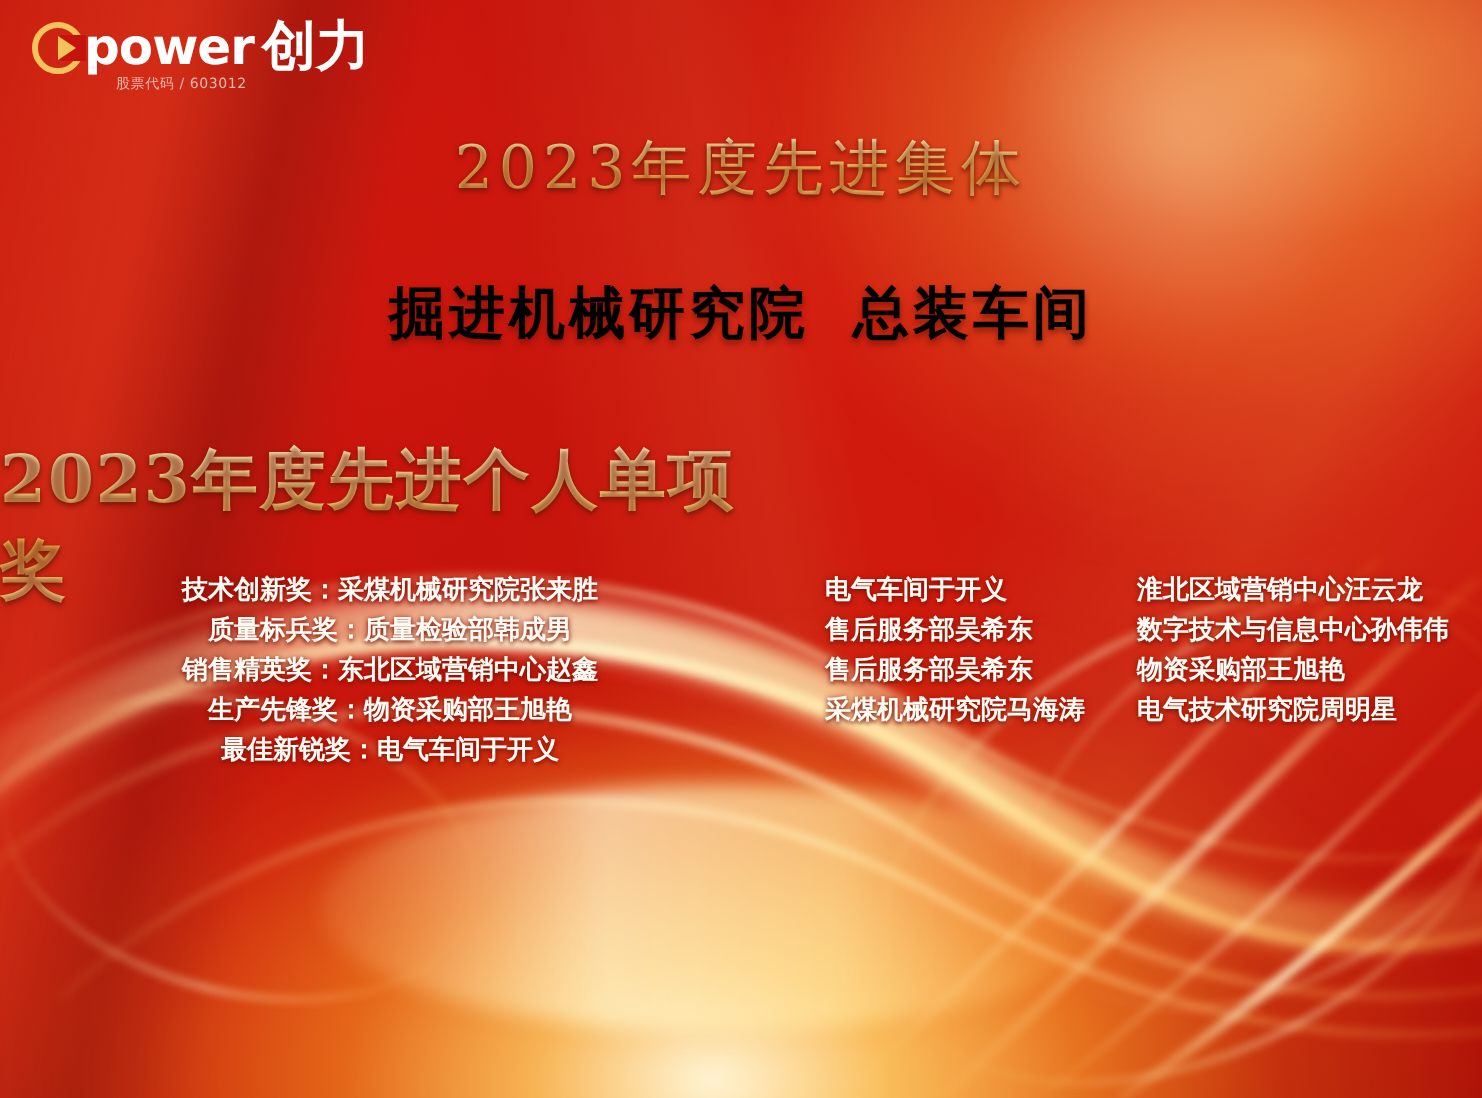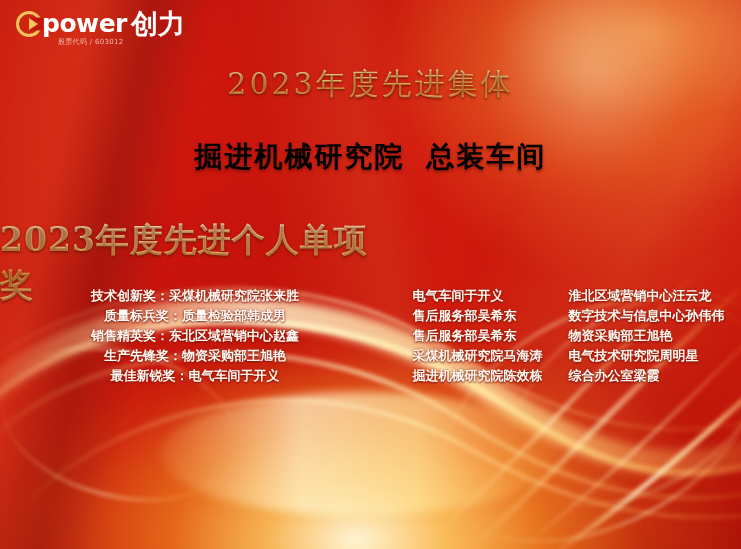--- a/index.html
+++ b/index.html
@@ -323,21 +323,17 @@
         <span class="pair-b">数字技术与信息中心孙伟伟</span>
       </div>
       <div class="row-pair">
         <span class="pair-a">售后服务部吴希东</span>
         <span class="pair-b">物资采购部王旭艳</span>
       </div>
       <div class="row-pair">
         <span class="pair-a">采煤机械研究院马海涛</span>
         <span class="pair-b">电气技术研究院周明星</span>
       </div>
-      <div class="row-pair">
-        <span class="pair-a">掘进机械研究院陈效栋</span>
-        <span class="pair-b">综合办公室梁霞</span>
-      </div>
     </div>
 
   </div>
 
 </div>
 
 </body></html>

